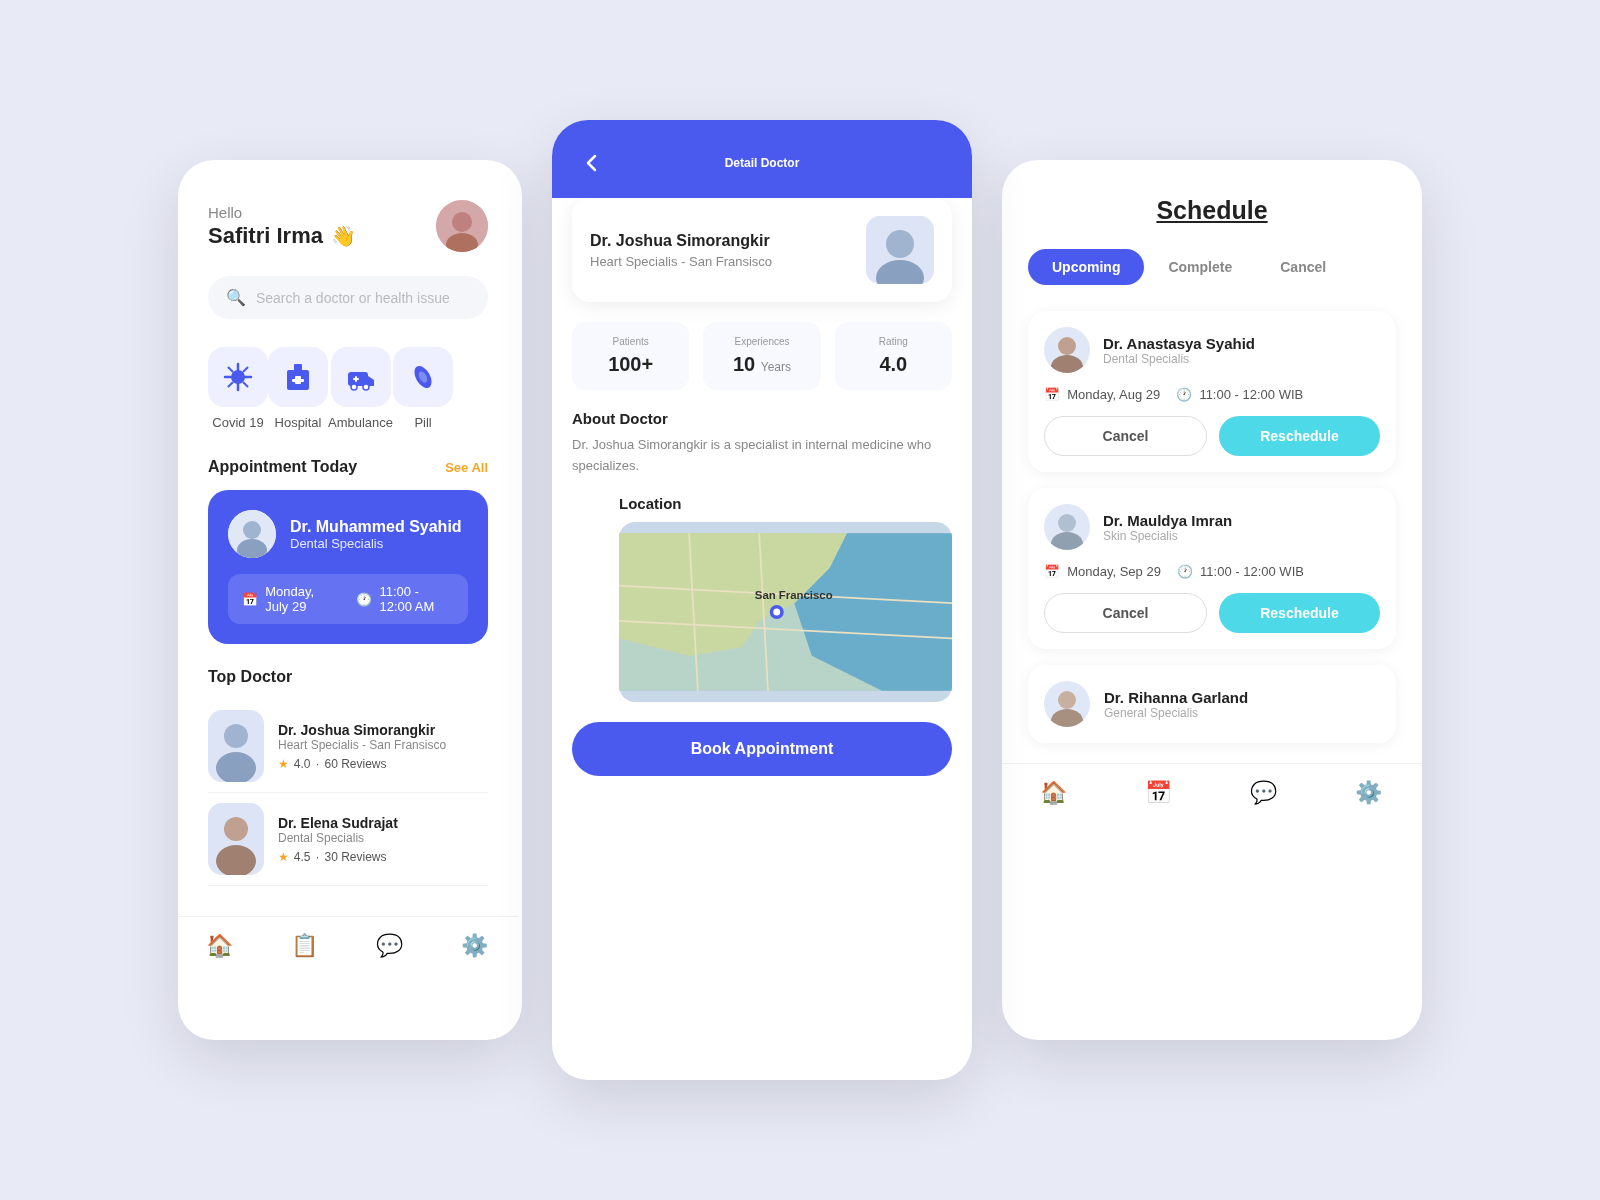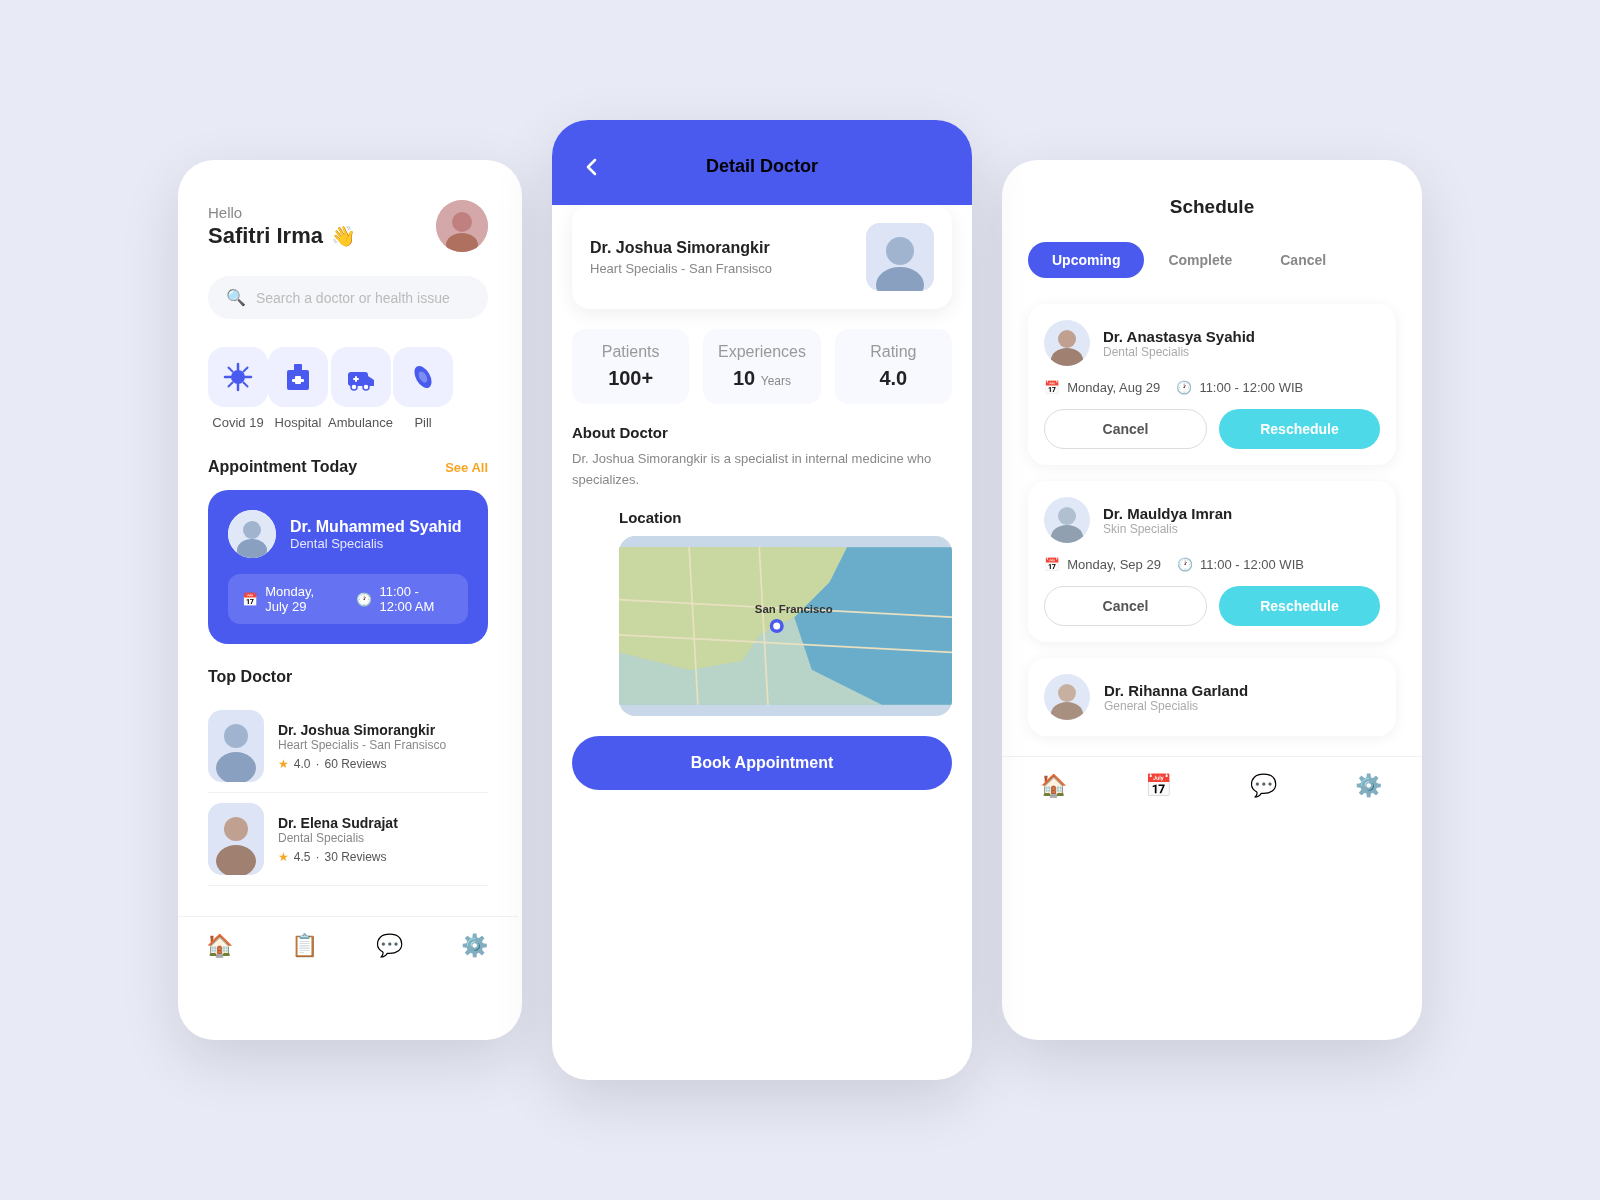--- a/index.html
+++ b/index.html
@@ -153,21 +153,21 @@
       align-items: center;
       justify-content: center;
       position: relative;
     }
     .back-btn {
       position: absolute; left: 24px;
       color: #fff; font-size: 20px; cursor: pointer;
       width: 32px; height: 32px;
       display: flex; align-items: center; justify-content: center;
     }
-    .phone2-title { color: #000000; font-size: 18px; font-weight: 700; }
+    .phone2-title { color: #ffffff; font-size: 12px; font-weight: 700; }
     .phone2-body { padding: 20px; }
     .doctor-summary-card {
       background: #fff;
       border-radius: 18px;
       padding: 18px;
       display: flex;
       align-items: center;
       justify-content: space-between;
       box-shadow: 0 4px 20px rgba(0,0,0,0.07);
       margin-bottom: 20px;
@@ -183,21 +183,21 @@
     .stats-row {
       display: flex; gap: 14px; margin-bottom: 20px;
     }
     .stat-card {
       flex: 1;
       background: #f8f9ff;
       border-radius: 14px;
       padding: 14px;
       text-align: center;
     }
-    .stat-label { font-size: 16px; color: #999; margin-bottom: 6px; }
+    .stat-label { font-size: 10px; color: #999; margin-bottom: 6px; }
     .stat-value { font-size: 20px; font-weight: 700; color: #222; }
     .about-section { margin-bottom: 18px; }
     .about-title { font-size: 15px; font-weight: 700; color: #222; margin-bottom: 8px; }
     .about-text { font-size: 13px; color: #888; line-height: 1.6; }
     .location-section { margin-bottom: 20px; margin-left: 47px; }
     .location-title { font-size: 15px; font-weight: 700; color: #222; margin-bottom: 10px; }
     .map-container {
       width: 100%; height: 180px; border-radius: 16px;
       background: #c8d8e8;
       overflow: hidden;
@@ -217,21 +217,21 @@
       text-align: center;
     }
 
     
     .phone3 {
       width: 420px;
       min-height: 880px;
       padding: 0 0 20px 0;
     }
     .phone3-content { padding: 36px 26px 10px; }
-    .schedule-title { font-size: 19px; font-weight: 700; color: #222; text-align: center; margin-bottom: 24px; }
+    .schedule-title { font-size: 25px; font-weight: 700; color: #222; text-align: center; margin-bottom: 24px; text-decoration: underline; }
     .tab-row {
       display: flex; gap: 0; margin-bottom: 26px;
       align-items: center;
     }
     .tab-btn {
       padding: 10px 24px;
       border-radius: 24px;
       border: none;
       font-size: 14px;
       font-weight: 600;

